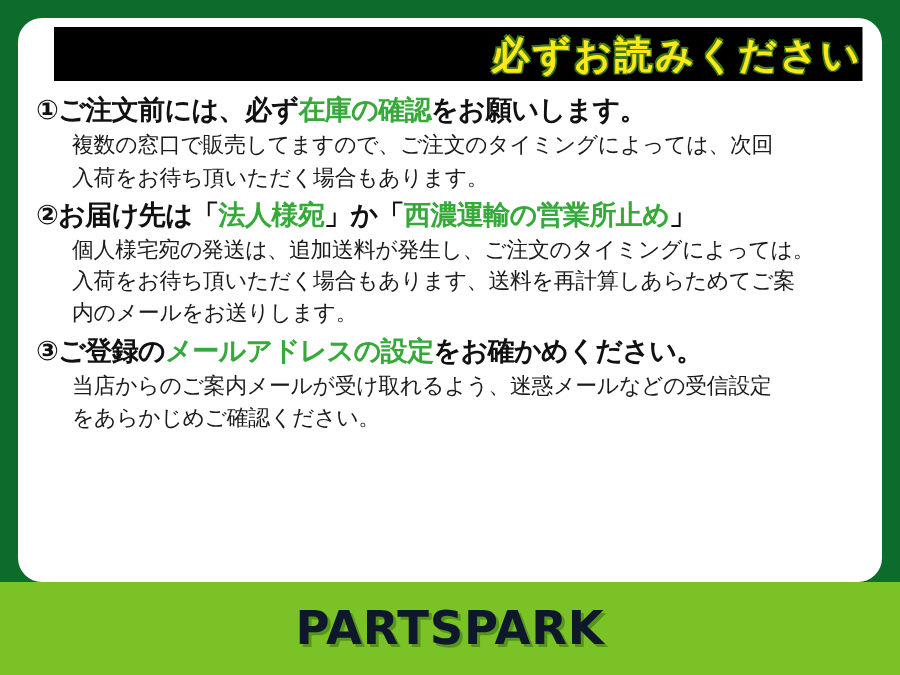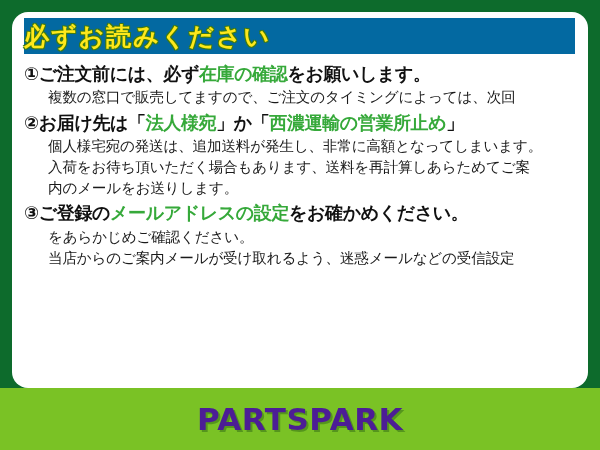--- a/index.html
+++ b/index.html
@@ -25,21 +25,21 @@
     right: 0;
     bottom: 0;
     height: 62px;
     background: #7ac225;
     display: flex;
     align-items: center;
     justify-content: center;
   }
 
   .brand {
-    color: #4c1d95;
+    color: #0f172a;
     font-size: 31px;
     font-weight: bold;
     letter-spacing: 0.5px;
     text-shadow: 2px 2px 0 rgba(40, 95, 20, 0.45);
     font-family: "DejaVu Sans", "Liberation Sans", sans-serif;
   }
 
   
   .panel {
     position: absolute;
@@ -48,28 +48,28 @@
     right: 12px;
     bottom: 62px;
     background: #ffffff;
     border-radius: 16px;
     box-sizing: border-box;
     padding: 0;
   }
 
   .title-bar {
     position: absolute;
-    left: 12px;
+    left: 24px;
     right: 13px;
     top: 6px;
     height: 36px;
-    background: #0369a1;
+    background: #000000;
     display: flex;
     align-items: center;
-    justify-content: flex-start;
+    justify-content: flex-end;
   }
 
   .title-text {
     color: #ffe81a;
     font-size: 25px;
     font-weight: bold;
     letter-spacing: 2px;
     text-shadow:
        1px  1px 0 #3f7a12,
       -1px  1px 0 #3f7a12,
@@ -127,35 +127,36 @@
 
     <div class="title-bar">
       <span class="title-text">必ずお読みください</span>
     </div>
 
     <div class="content">
         <div class="item">
           <div class="item-head"><span>①</span><span>ご注文前には、必ず</span><span class="hl">在庫の確認</span><span>をお願いします。</span></div>
           <div class="item-body">
             <span class="ln">複数の窓口で販売してますので、ご注文のタイミングによっては、次回</span>
+            <span class="ln">入荷をお待ち頂いただく場合もあります。</span>
           </div>
         </div>
         <div class="item">
           <div class="item-head wrap"><span>②</span><span>お届け先は「</span><span class="hl">法人様宛</span><span>」か「</span><span class="hl">西濃運輸の営業所止め</span><span>」</span></div>
           <div class="item-body">
-            <span class="ln">個人様宅宛の発送は、追加送料が発生し、非常に高額となってしまいます。</span>
+            <span class="ln">個人様宅宛の発送は、追加送料が発生し、ご注文のタイミングによっては。</span>
             <span class="ln">入荷をお待ち頂いただく場合もあります、送料を再計算しあらためてご案</span>
             <span class="ln">内のメールをお送りします。</span>
           </div>
         </div>
         <div class="item">
           <div class="item-head"><span>③</span><span>ご登録の</span><span class="hl">メールアドレスの設定</span><span>をお確かめください。</span></div>
           <div class="item-body">
+            <span class="ln">当店からのご案内メールが受け取れるよう、迷惑メールなどの受信設定</span>
             <span class="ln">をあらかじめご確認ください。</span>
-            <span class="ln">当店からのご案内メールが受け取れるよう、迷惑メールなどの受信設定</span>
           </div>
         </div>
       </div>
 
   </div>
 
   <div class="footer-band">
     <span class="brand">PARTSPARK</span>
   </div>
 

